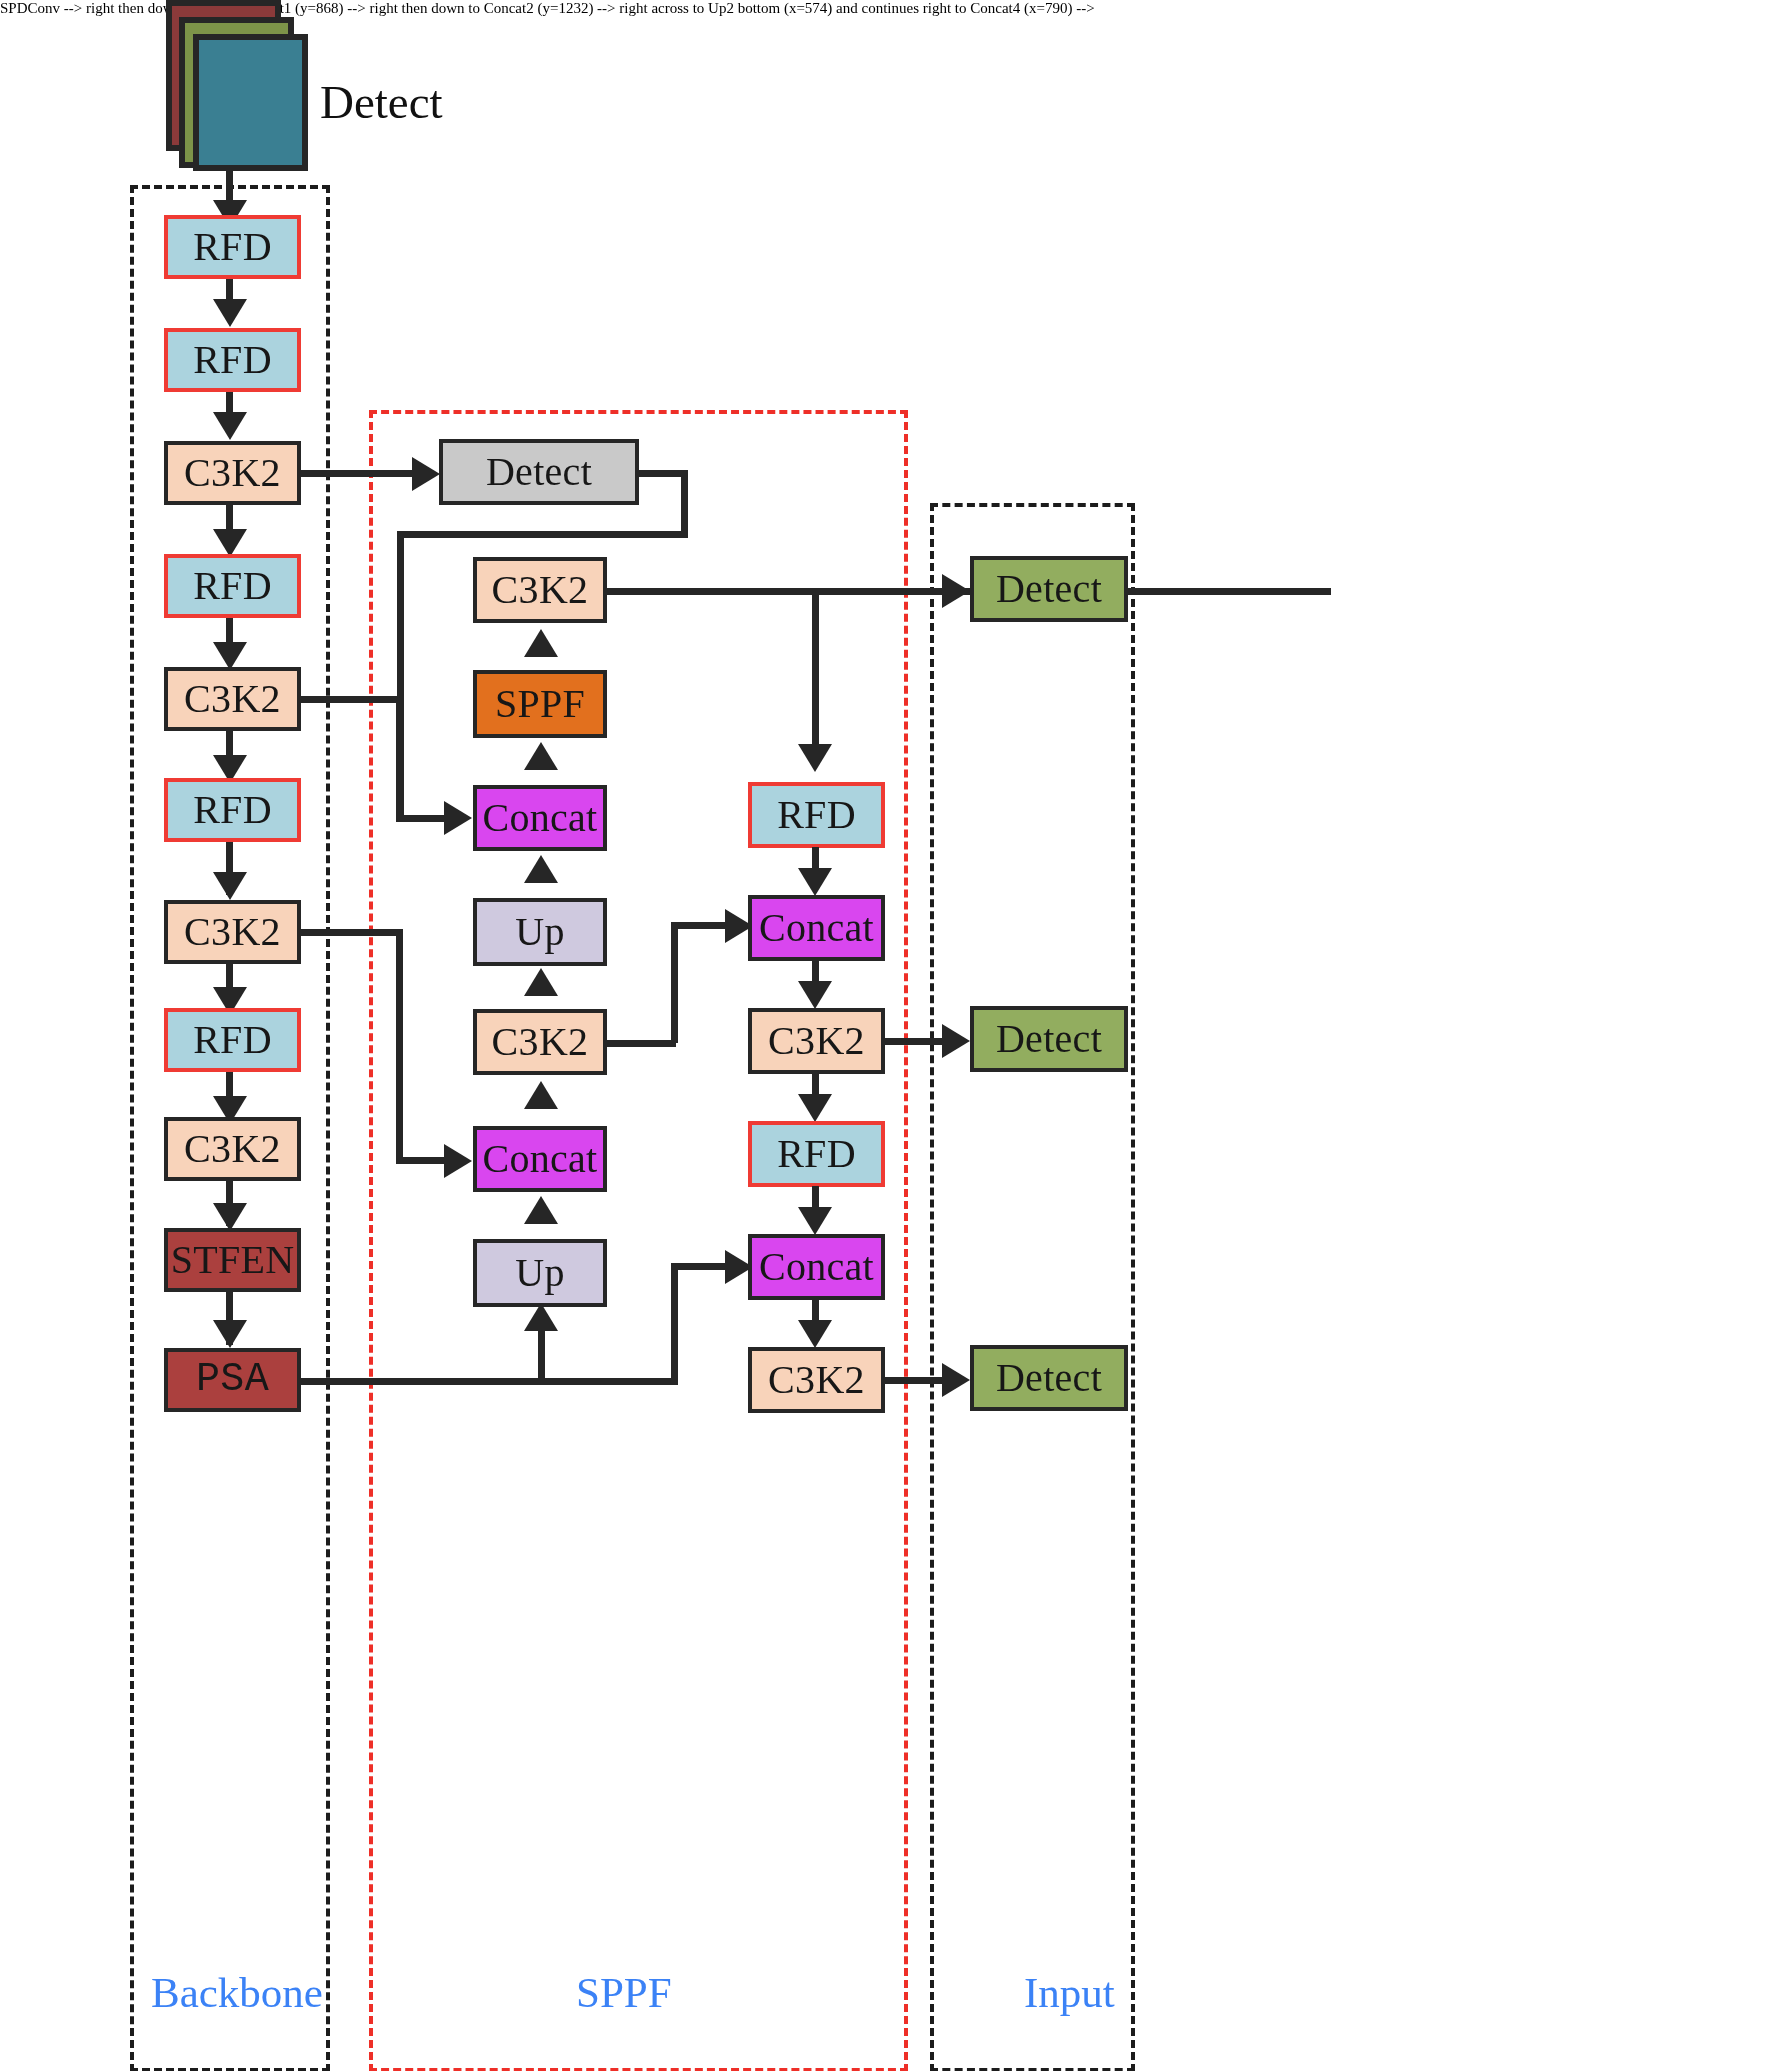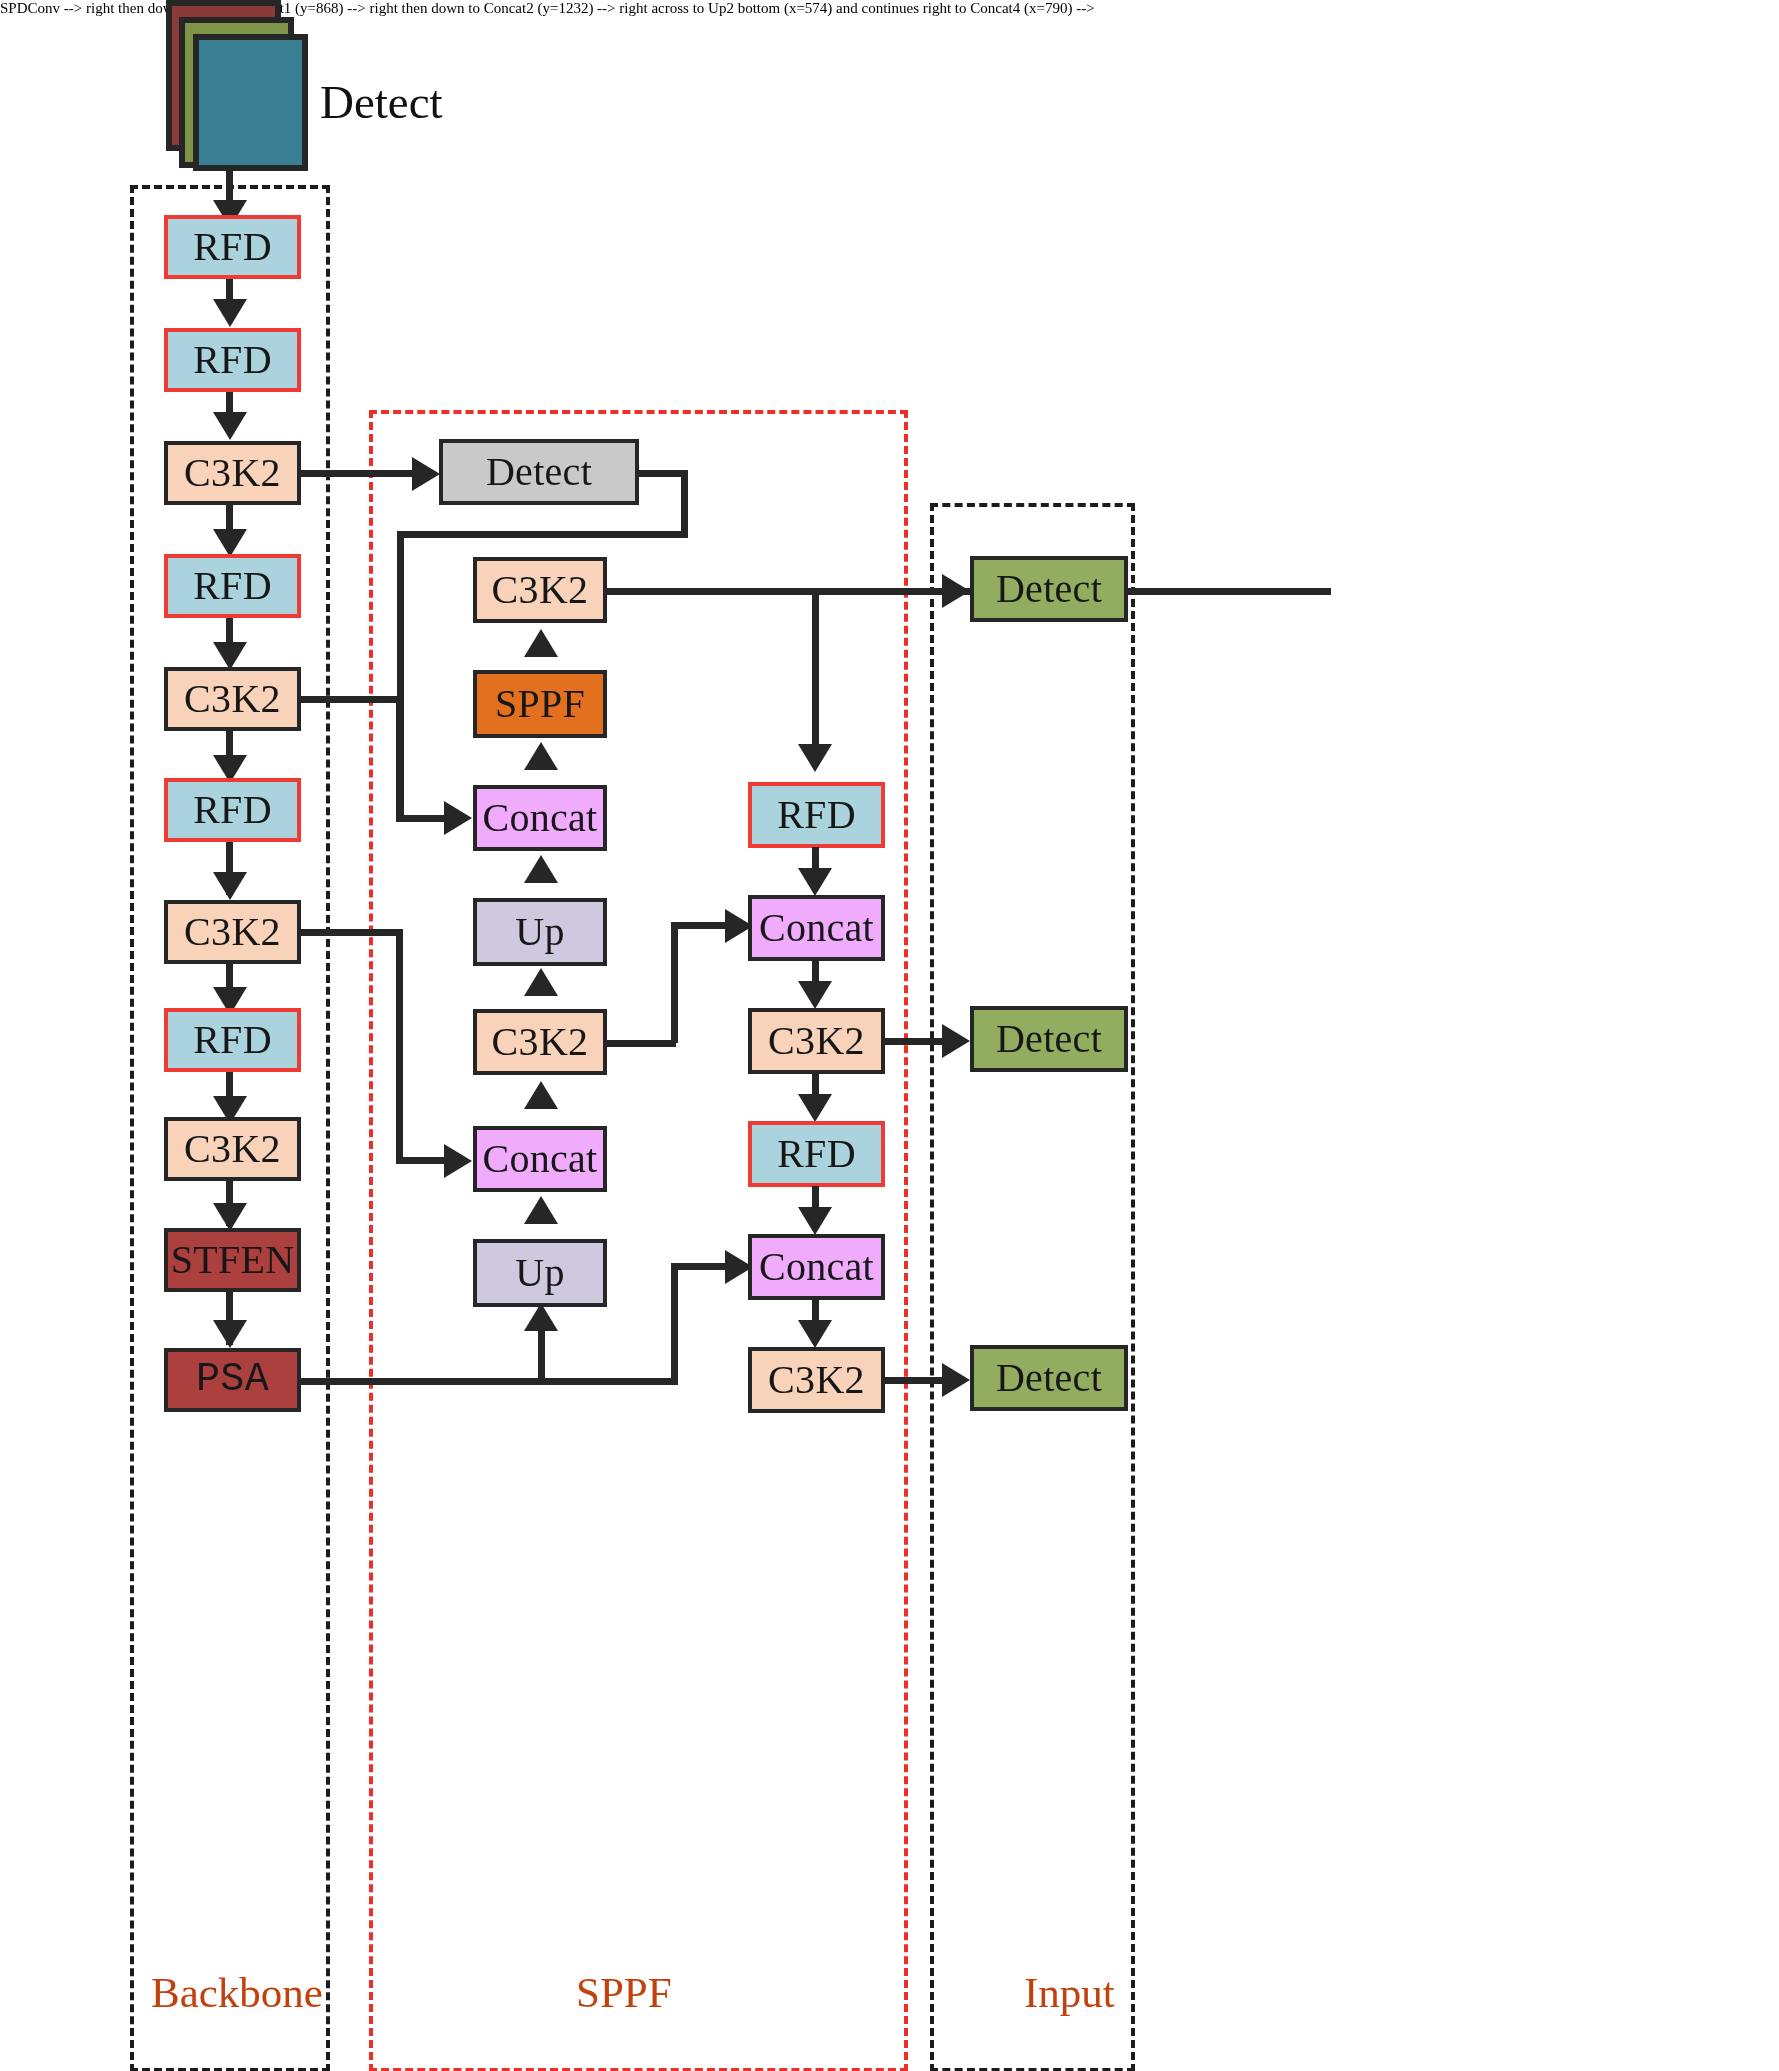--- a/index.html
+++ b/index.html
@@ -7,31 +7,31 @@
   #stage{position:relative;width:1780px;height:2072px;background:#fff;overflow:hidden;}
 
   
   .node{position:absolute;box-sizing:border-box;display:flex;align-items:center;
         justify-content:center;border:4.7px solid #262626;color:#171717;
         font-size:40px;line-height:1;letter-spacing:0.3px;white-space:nowrap;}
   .node.rfd{border-color:#ef3b34;background:#abd3de;}
   .node.c3k2{background:#f8d3ba;}
   .node.spdconv{background:#c9c9c9;}
   .node.cspf{background:#e2701e;}
-  .node.concat{background:#f0abfc;}
+  .node.concat{background:#d946ef;}
   .node.up{background:#cfc9df;}
   .node.sppf{background:#ab403e;}
   .node.psa{background:#ab403e;font-family:Liberation Mono, monospace;}
   .node.detect{background:#92ad5f;}
 
   
   .group{position:absolute;box-sizing:border-box;background:transparent;}
   .group.black{border:4.7px dashed #1c1c1c;}
   .group.red{border:4.7px dashed #ee2f28;}
-  .group-label{position:absolute;font-size:43px;color:#c2410c;white-space:nowrap;}
+  .group-label{position:absolute;font-size:43px;color:#3b82f6;white-space:nowrap;}
 
   
   .seg{position:absolute;background:#262626;}
   .seg.h{height:6.6px;}
   .seg.v{width:6.6px;}
   .arrow{position:absolute;width:0;height:0;}
   .arrow.down{border-left:17px solid transparent;border-right:17px solid transparent;border-top:28px solid #262626;}
   .arrow.up{border-left:17px solid transparent;border-right:17px solid transparent;border-bottom:28px solid #262626;}
   .arrow.right{border-top:17px solid transparent;border-bottom:17px solid transparent;border-left:28px solid #262626;}
 

